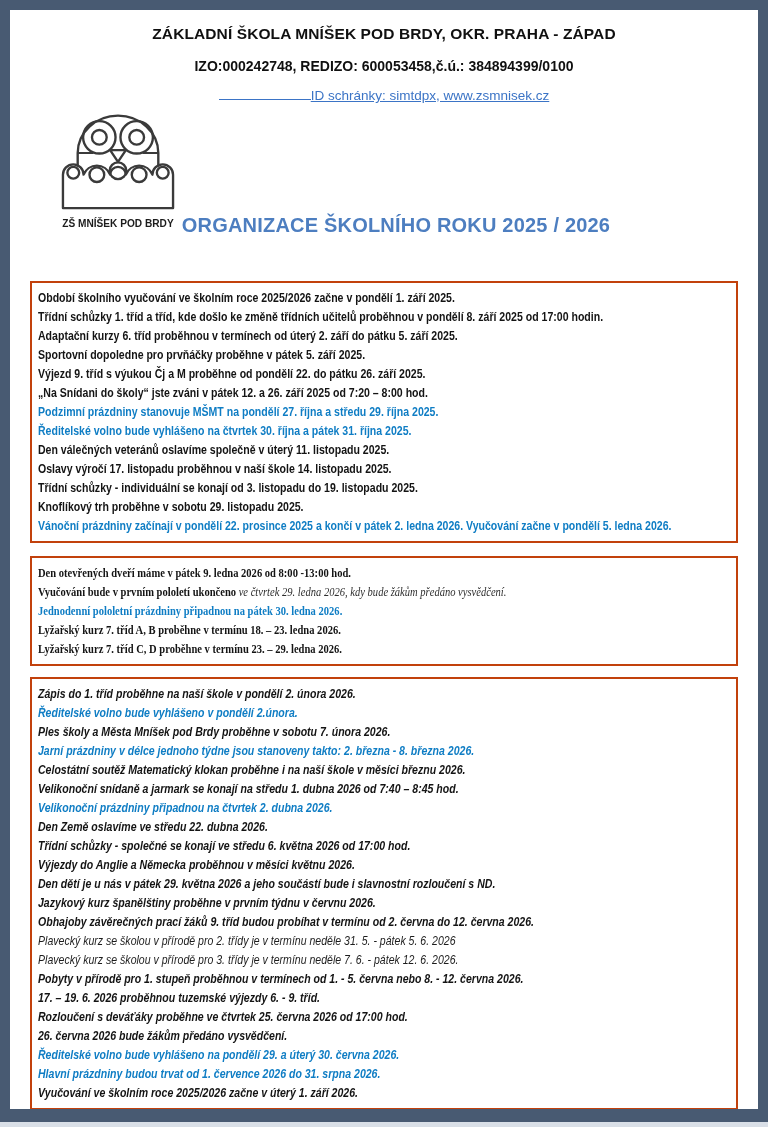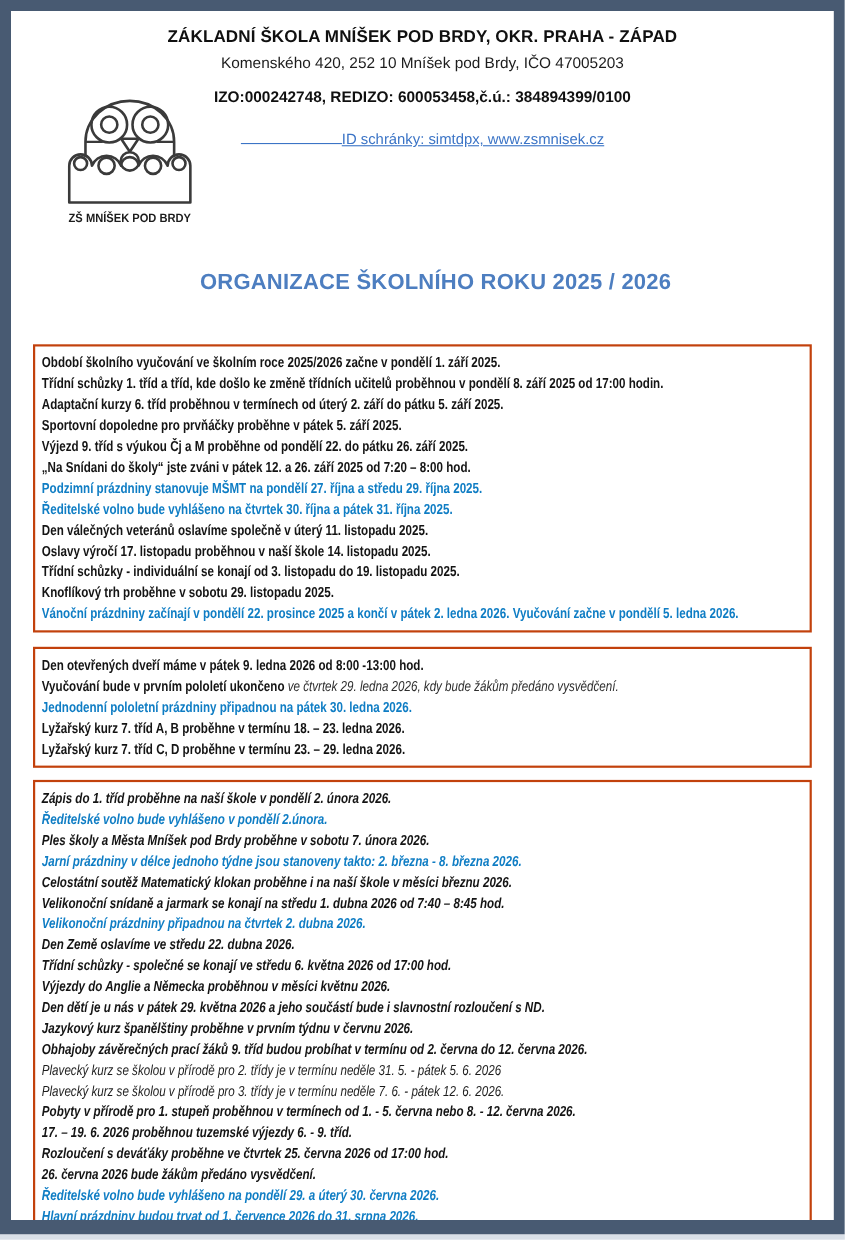--- a/index.html
+++ b/index.html
@@ -16,66 +16,65 @@
     border:10px solid #485a72;
     border-bottom-width:13px;
     background:#ffffff;
     overflow:hidden;
   }
   
   .header{ text-align:center; padding-top:15px; }
   .school-name{ font-size:15.5px; font-weight:bold; color:#101010; letter-spacing:.1px;}
   .address{ font-size:14px; color:#1c1c1c; margin-top:6px; }
   .registration{ font-size:14px; font-weight:bold; color:#101010; margin-top:15px; }
-  .contact-row{ margin-top:22px; height:18px; }
+  .contact-row{ margin-top:12px; height:18px; }
   .lead-underline{
     display:inline-block; width:92px; height:12px;
     border-bottom:1.6px solid #3b74c6;
   }
   .contact-link{
     color:#3b74c6; font-size:13.5px; text-decoration:underline; cursor:pointer;
   }
   
-  .logo{ position:absolute; left:30px; top:64px; width:156px; text-align:center; }
+  .logo{ position:absolute; left:30px; top:88px; width:156px; text-align:center; }
   .logo svg{ display:block; margin:0 auto; }
   .logo-caption{
     font-size:11px; font-weight:bold; color:#1c1c1c; margin-top:3px;
     transform:scaleX(.92); transform-origin:50% 50%; white-space:nowrap;
   }
   
   .doc-title{
     margin:110px 0 0 0; text-align:center;
     font-size:20px; font-weight:bold; color:#4d7ec0; letter-spacing:.2px;padding-left:24px;
   }
   
   .box{
     margin:0 20px; border:2px solid #c2410c;
     padding:5px 6px 6px 6px; background:#fff;
   }
   .box.first{ margin-top:44px; }
-  .box.second{ margin-top:13px; }
+  .box.second{ margin-top:13px;font-family:Liberation Serif, serif; }
   .box.third{ margin-top:11px;font-style:italic; }
   .line{
     height:19px; line-height:19px;
     font-size:13.2px; font-weight:bold; color:#141414;
     white-space:nowrap;
     transform:scaleX(.8); transform-origin:0 50%;
   }
   .line.blue{ color:#0f7dc4; }
   .line.regular{ font-weight:normal; color:#1d1d1d; }
   .line .it{ font-style:italic; font-weight:normal; color:#2e2e2e; }
 </style>
 </head>
 <body>
 
 <div class="page">
 
   <div class="header">
     <div class="school-name">ZÁKLADNÍ ŠKOLA MNÍŠEK POD BRDY, OKR. PRAHA - ZÁPAD</div>
-    <div class="address">Komenského 420, 252 10 Mníšek pod Brdy, IČO 47005203</div>
     <div class="registration">IZO:000242748, REDIZO: 600053458,č.ú.: 384894399/0100</div>
     <div class="contact-row"><span class="lead-underline"></span><a class="contact-link">ID schránky: simtdpx, www.zsmnisek.cz</a></div>
   </div>
 
   <div class="logo">
     <svg width="148" height="116" viewBox="0 0 150 118" fill="none" stroke="#3a3a3a" stroke-width="2.4" stroke-linejoin="round">
 
       <path d="M34 70 V56 A41 38 0 0 1 116 56 V70"></path>
       <path d="M34 56 H50 M100 56 H116" stroke-width="2"></path>
 

